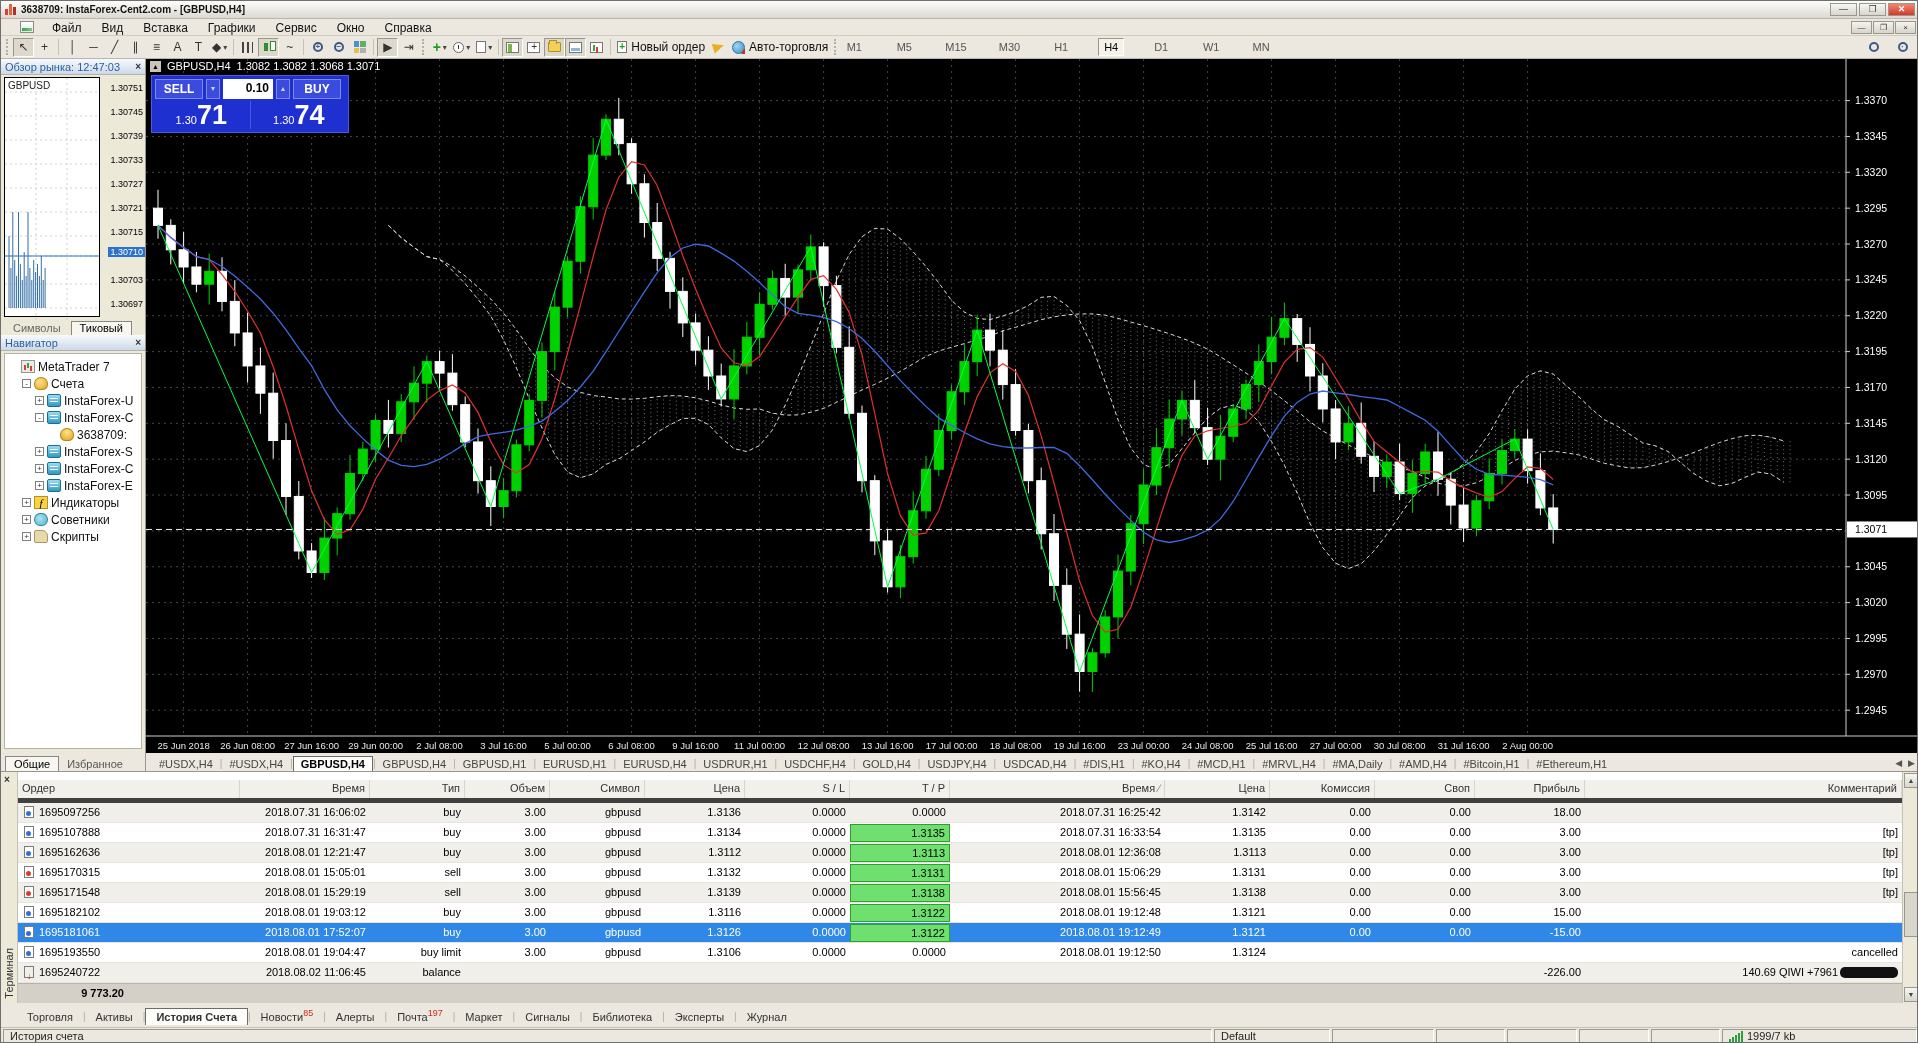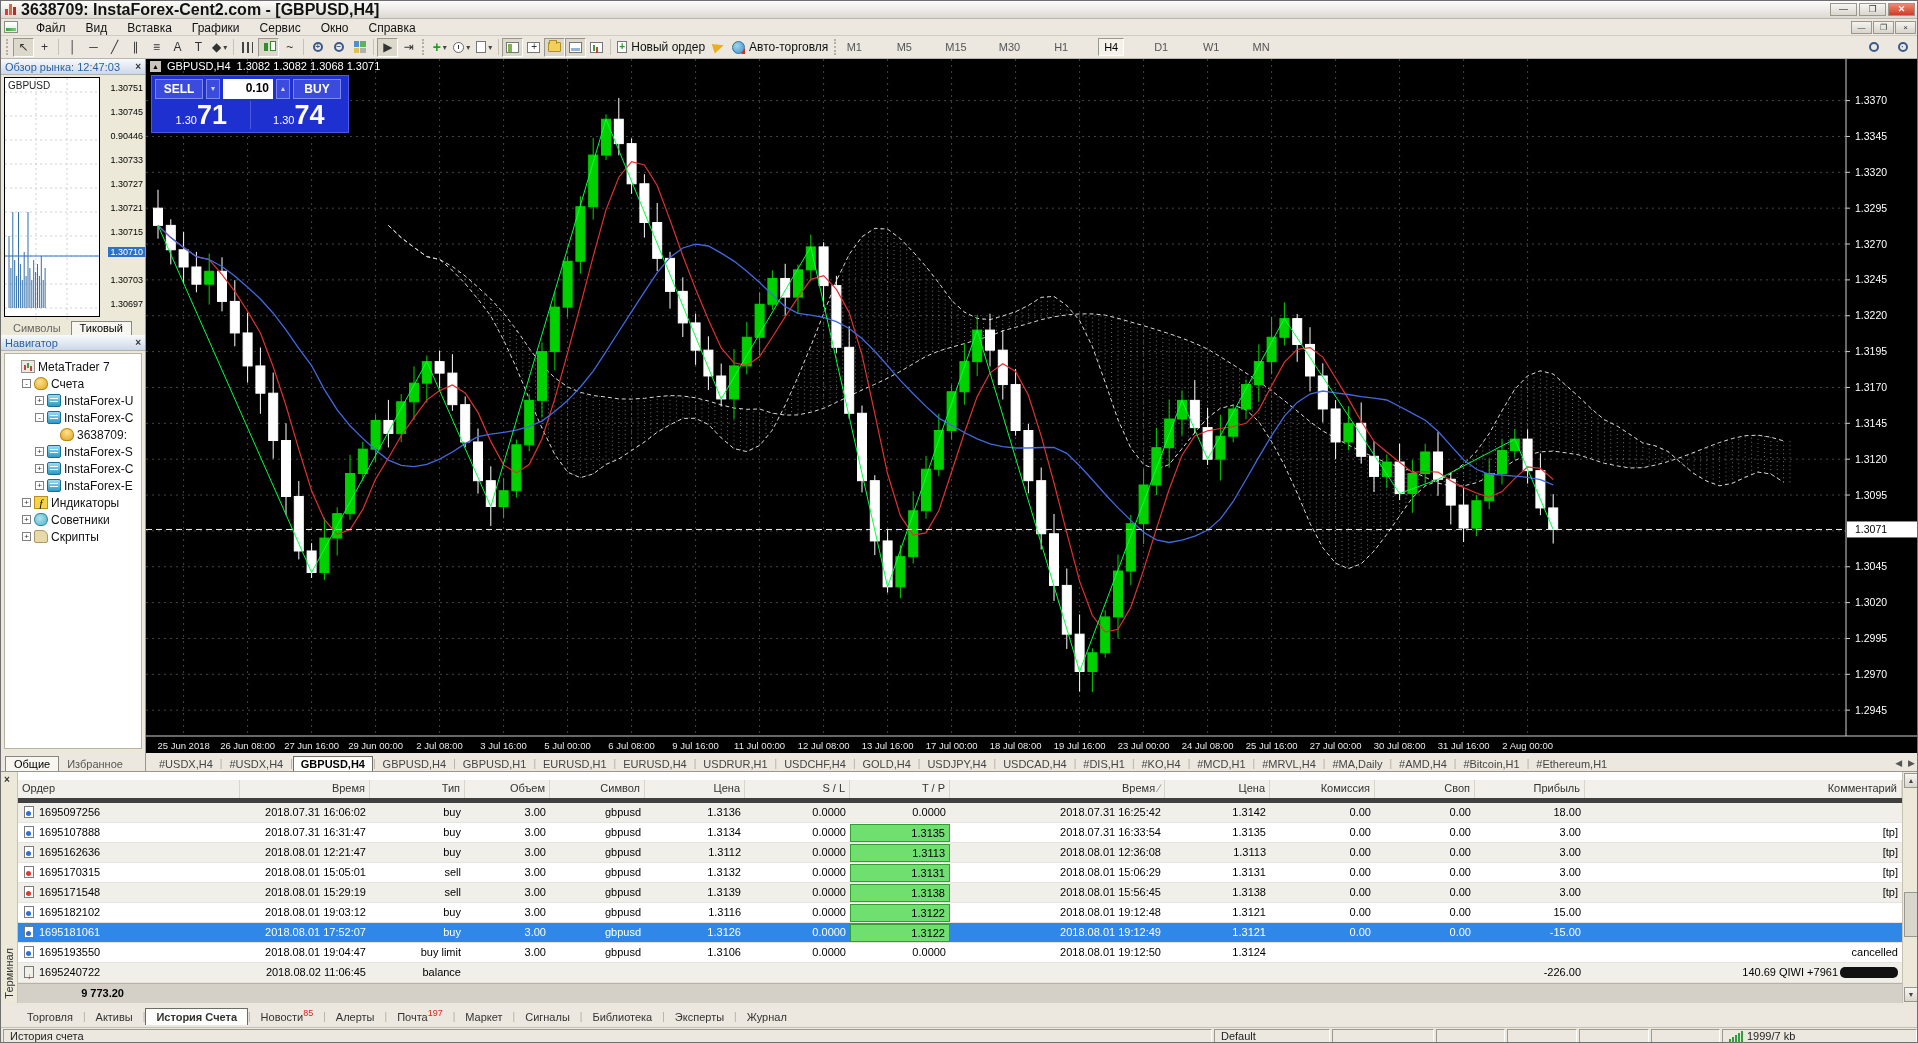--- a/index.html
+++ b/index.html
@@ -4,27 +4,27 @@
 <style>
   html,body{margin:0;padding:0;background:#888;}
   *{box-sizing:border-box;font-family:"Liberation Sans",sans-serif;}
   .window{position:relative;width:1918px;height:1043px;background:#ebe7de;overflow:hidden;border:1px solid #6f6f6f;}
 
   
   .titlebar{position:absolute;left:0;top:0;width:1918px;height:18px;background:linear-gradient(#fdfdfb,#dcd9d2);display:flex;align-items:center;padding:0 4px;border-bottom:1px solid #b9b6ad;}
   .mt4logo{display:inline-flex;align-items:flex-end;gap:1px;height:11px;margin-right:5px;}
   .mt4logo span{display:inline-block;width:3px;background:#e23a3a;}
   .mt4logo .b1{height:6px}.mt4logo .b2{height:11px;background:#e2663a}.mt4logo .b3{height:8px;background:#b52a2a}
-  .title-text{font-size:16px;color:#111;font-weight:bold;}
+  .title-text{font-size:10px;color:#111;font-weight:bold;}
   .winbtns{margin-left:auto;display:flex;gap:2px;}
   .winbtn{width:27px;height:13px;border:1px solid #9a978d;background:linear-gradient(#f7f6f3,#d9d6cd);font-size:9px;line-height:11px;text-align:center;color:#333;cursor:default;}
   .winbtn.close{background:linear-gradient(#f0886f,#d23a28);color:#fff;font-weight:bold;}
 
   
-  .menubar{position:absolute;left:0;top:18px;width:1918px;height:17px;background:#ece8df;display:flex;align-items:center;padding-left:3px;border-bottom:1px solid #cfccc2;}
+  .menubar{position:absolute;left:0;top:18px;width:1918px;height:17px;background:#ece8df;display:flex;align-items:center;padding-left:19px;border-bottom:1px solid #cfccc2;}
   .chart-menu-icon{width:14px;height:12px;border:1px solid #8e8b81;background:linear-gradient(#fff,#dfe8f2);margin-right:8px;position:relative;}
   .chart-menu-icon::after{content:"";position:absolute;left:1px;top:6px;width:10px;height:3px;background:linear-gradient(90deg,#3da23d,#7fc97f);}
   .menu-item{font-size:12px;color:#111;padding:1px 10px;cursor:default;}
   .mdibtns{margin-left:auto;display:flex;gap:1px;margin-right:3px;}
   .mdibtn{width:21px;height:13px;border:1px solid #9a978d;background:linear-gradient(#f4f3ef,#d7d4cb);font-size:8px;line-height:11px;text-align:center;color:#333;}
 
   
   .toolbar{position:absolute;left:0;top:35px;width:1918px;height:23px;background:#ece8df;display:flex;align-items:center;border-bottom:1px solid #b9b6ad;padding-left:2px;}
   .grip{width:4px;height:16px;border-left:2px dotted #b3afa3;margin:0 3px;}
   .tsep{width:1px;height:16px;background:#c5c1b5;margin:0 3px;}
@@ -356,21 +356,21 @@
             <line x1="34.4" y1="230" x2="34.4" y2="198" stroke="#336fa8" stroke-width="1"></line>
             <line x1="36.3" y1="230" x2="36.3" y2="178" stroke="#336fa8" stroke-width="1"></line>
             <line x1="38.199999999999996" y1="230" x2="38.199999999999996" y2="202" stroke="#336fa8" stroke-width="1"></line>
             <line x1="40.1" y1="230" x2="40.1" y2="190" stroke="#336fa8" stroke-width="1"></line>
             <line x1="0" y1="178" x2="94" y2="178" stroke="#2b72c8" stroke-width="1"></line>
           </svg>
       </div>
       <div class="mw-labels" id="mw-labels">
           <span class="mw-label" style="top: 8px;">1.30751</span>
           <span class="mw-label" style="top: 32px;">1.30745</span>
-          <span class="mw-label" style="top: 56px;">0.90446</span>
+          <span class="mw-label" style="top: 56px;">1.30739</span>
           <span class="mw-label" style="top: 80px;">1.30733</span>
           <span class="mw-label" style="top: 104px;">1.30727</span>
           <span class="mw-label" style="top: 128px;">1.30721</span>
           <span class="mw-label" style="top: 152px;">1.30715</span>
           <span class="mw-label current" style="top: 172px;">1.30710</span>
           <span class="mw-label" style="top: 200px;">1.30703</span>
           <span class="mw-label" style="top: 224px;">1.30697</span>
         </div>
     </div>
     <div class="mw-tabs" id="mw-tabs">

